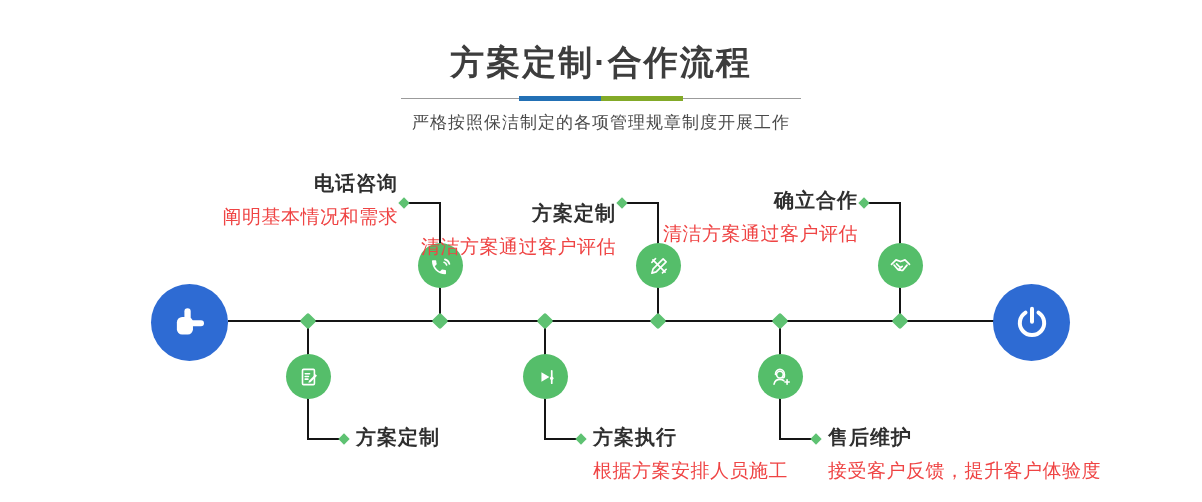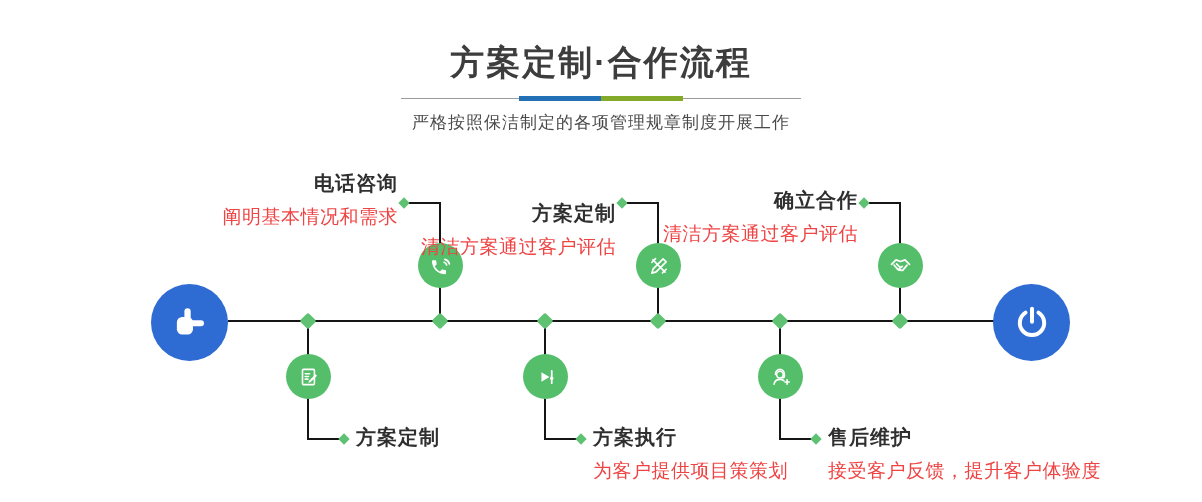--- a/index.html
+++ b/index.html
@@ -205,21 +205,21 @@
       <div class="node"></div>
       <div class="bubble">
         <svg width="26" height="26" viewBox="0 0 24 24">
           <path fill="#fff" d="M7.8 7.6v8.8l7.4-4.4z"></path>
           <path stroke="#fff" stroke-width="1.6" stroke-linecap="round" d="M17.3 6.3v11.4"></path>
           <circle cx="17.3" cy="13.2" r="1.6" fill="#fff"></circle>
         </svg>
       </div>
       <div class="label">
         <div class="label-title">方案执行</div>
-        <div class="label-desc">为客户提供项目策策划</div>
+        <div class="label-desc">根据方案安排人员施工</div>
       </div>
     </div>
 
     <div class="step s6 bottom">
       <div class="vline"></div>
       <div class="elbow"></div>
       <div class="ldia"></div>
       <div class="node"></div>
       <div class="bubble">
         <svg width="26" height="26" viewBox="0 0 24 24">

